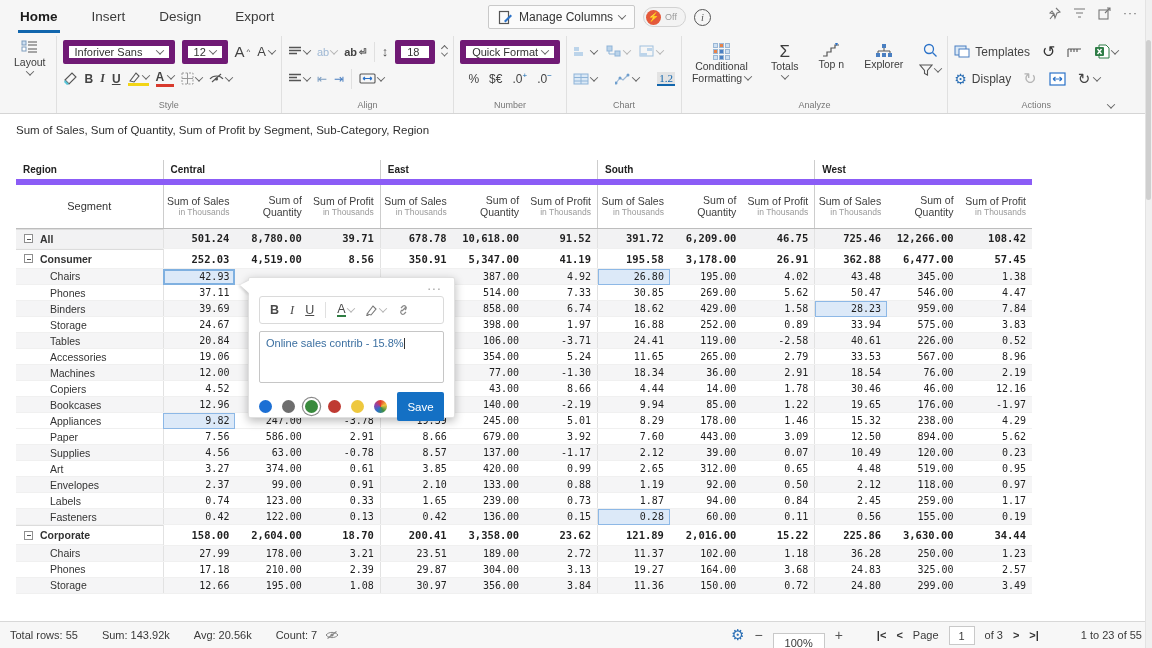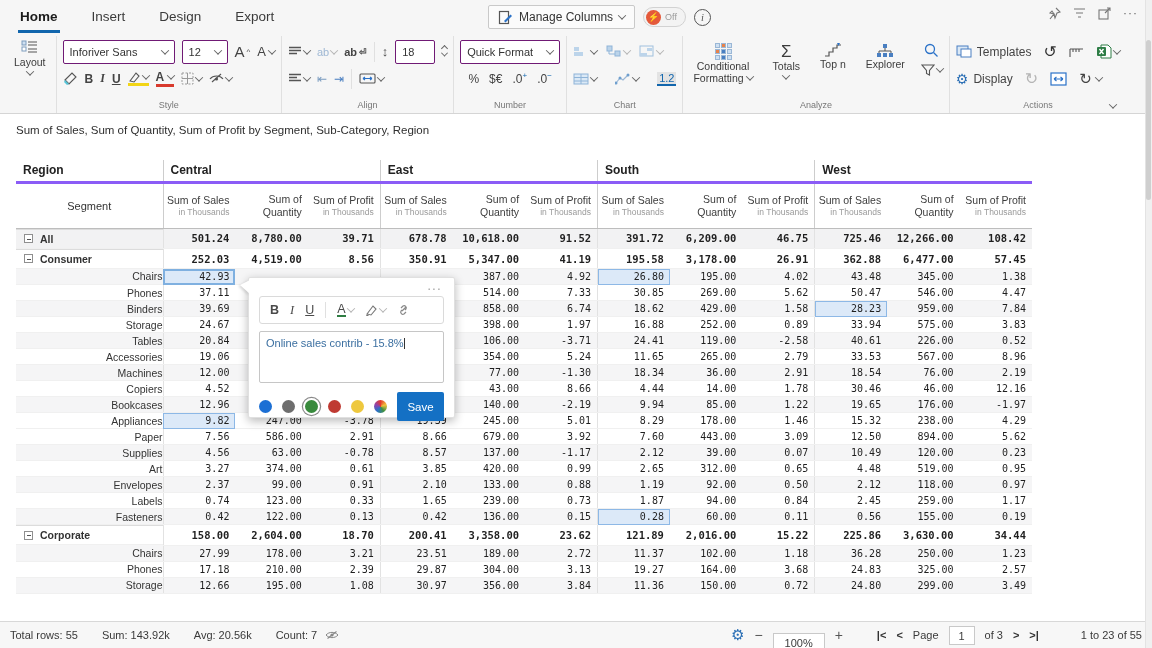--- a/index.html
+++ b/index.html
@@ -24,21 +24,21 @@
   
   .ribbon { height:80px; background:#f6f6f6; border-bottom:1px solid #d5d5d5; display:flex; align-items:stretch; padding:2px 4px 0 4px; position:relative; }
   .rgroup { display:flex; flex-direction:column; position:relative; padding:2px 6px 0 6px; border-right:1px solid #e0e0e0; }
   .rgroup:last-child { border-right:none; }
   .glabel { text-align:center; font-size:9px; color:#777; padding:2px 0 3px; margin-top:auto; }
   .rrow { display:flex; align-items:center; gap:7px; height:27px; }
   .icbtn { display:flex; align-items:center; gap:2px; color:#444; cursor:pointer; font-size:12px; }
   .icbtn.gray { color:#aaa; }
   .chev { width:6px; height:6px; border-right:1.4px solid #666; border-bottom:1.4px solid #666; transform:rotate(45deg) translate(-1px,-1px); display:inline-block; }
   .chev.gray { border-color:#b5b5b5; }
-  .sel-box { background:#fff; border:1px solid #701a75; border-radius:2px; font-size:11px; color:#333; display:flex; align-items:center; justify-content:space-between; padding:0 6px; height:24px; cursor:pointer; }
+  .sel-box { background:#fff; border:6px solid #701a75; border-radius:2px; font-size:11px; color:#333; display:flex; align-items:center; justify-content:space-between; padding:0 6px; height:24px; cursor:pointer; }
   .bigbtn { display:flex; flex-direction:column; align-items:center; justify-content:flex-start; font-size:10.5px; color:#3c3c3c; padding:2px 4px; line-height:1.15; cursor:pointer; text-align:center; }
   .ab { font-size:12px; font-weight:bold; }
   .u-yellow { border-bottom:3px solid #f2d516; }
   .u-red { border-bottom:3px solid #d83a2d; }
   .fmt-sym { font-size:12px; color:#444; cursor:pointer; }
   .sup { font-size:8px; vertical-align:super; color:#1266ad; }
   .badge12 { font-size:11px; color:#1266ad; border-bottom:2px solid #1266ad; background:#e3e3e3; padding:0 2px; cursor:pointer; }
   .collapse-chev { position:absolute; right:10px; bottom:4px; color:#888; }
   .spin { display:flex; flex-direction:column; justify-content:center; gap:1px; }
   .spin .chev { width:5px; height:5px; }
@@ -47,33 +47,33 @@
   .gridicon i { background:#cfe0f1; border:0.5px solid #9ab7d6; }
   .gridicon i.o { background:#e8824a; } .gridicon i.b { background:#4a7fc1; }
 
   
   .vistitle { font-size:11.5px; color:#2f2f2f; padding:10px 0 0 16px; }
 
   
   .tablewrap { position:absolute; left:16px; top:160px; width:1016px; }
   table.pivot { border-collapse:collapse; table-layout:fixed; width:1016px; }
   .pivot th, .pivot td { overflow:hidden; white-space:nowrap; }
-  .hr1 th { height:22px; font-size:12px; text-align:left; padding-left:7px; color:#222; border-bottom:3px solid #8b5cf6; background:#fff; font-weight:bold; }
+  .hr1 th { height:22px; font-size:10px; text-align:left; padding-left:7px; color:#222; border-bottom:6px solid #8b5cf6; background:#fff; font-weight:bold; }
   .hr2 th { height:46px; font-weight:normal; vertical-align:middle; border-bottom:1px solid #bdbdbd; background:#fff; }
   th.corner2 { font-size:11px; color:#333; text-align:center; }
   .mname { font-size:10.5px; color:#3d3d3d; text-align:right; padding-right:6px; line-height:1.15; white-space:normal; }
   .msub { font-size:8.5px; color:#9a9a9a; text-align:right; padding-right:6px; }
   .gsep { border-left:1px solid #e2e2e2; }
   .hsep { border-left:1px solid #cdcdcd; }
   .pivot td { font-size:10px; height:16px; border-bottom:1px solid #f0f0f0; }
   .pivot td.num { font-family:"DejaVu Sans Mono", monospace; text-align:right; padding-right:6px; color:#1f1f1f; }
   tr.shade td { background:#f5f5f6; }
   tr.grp td { font-weight:bold; height:20px; border-top:1px solid #dcdcdc; font-size:10.5px; }
   tr.grp.allrow td { background:#f2f2f3; }
-  td.rowlabel { font-size:10.5px; color:#333; padding-left:34px;text-align:right; }
+  td.rowlabel { font-size:10.5px; color:#333; padding-left:34px; }
   td.rowlabel.lvl0, td.rowlabel.lvl1 { padding-left:8px; display:flex; } 
   .rl-flex { display:flex; align-items:center; gap:7px; height:100%; }
   .minusbox { width:9px; height:9px; border:1px solid #8f8f8f; background:#fff; position:relative; flex:0 0 9px; }
   .minusbox::after { content:""; position:absolute; left:1.5px; right:1.5px; top:3.5px; height:1px; background:#555; }
   td.hl { background:#dce9f8 !important; outline:1px solid #8db8e6; outline-offset:-1px; }
   td.selcell { background:#dce9f8 !important; outline:2px solid #7fb0e0; outline-offset:-2px; }
 
   
   .popup { position:absolute; left:248px; top:277px; width:207px; height:141px; background:#fff; border:1px solid #e0e0e0; box-shadow:0 3px 10px rgba(0,0,0,.28); border-radius:2px; z-index:50; }
   .popup .tail { position:absolute; left:-9px; top:2px; width:0; height:0; border-top:5px solid transparent; border-bottom:9px solid transparent; border-right:10px solid #fff; filter:drop-shadow(-2px 1px 1px rgba(0,0,0,.12)); }
@@ -286,21 +286,21 @@
       </span>
       <span class="icbtn">
         <svg width="16" height="13" viewBox="0 0 16 13">
             <rect x="1" y="1" width="13" height="10" fill="none" stroke="#9fc0dd"></rect>
             <rect x="8" y="3" width="5" height="3" fill="#bcd4ea"></rect>
             <rect x="1" y="8" width="7" height="3" fill="#bcd4ea"></rect>
           </svg>
           <span class="chev gray"></span>
       </span>
     </div>
-    <div class="rrow" style="gap:18px;">
+    <div class="rrow" style="gap:18px;font-family:Liberation Serif, serif;">
       <span class="icbtn">
         <svg width="16" height="12" viewBox="0 0 16 12">
             <rect x="1" y="1" width="14" height="10" fill="#dbe9f6" stroke="#8fb4d8"></rect>
             <path d="M1 4.5 H15 M1 8 H15 M8 1 V11" stroke="#8fb4d8"></path>
           </svg>
           <span class="chev"></span>
       </span>
       <span class="icbtn">
         <svg width="16" height="12" viewBox="0 0 16 12">
             <path d="M1 10 L5 5 L8 7 L13 2" fill="none" stroke="#9ab7d6" stroke-width="1.2"></path>

